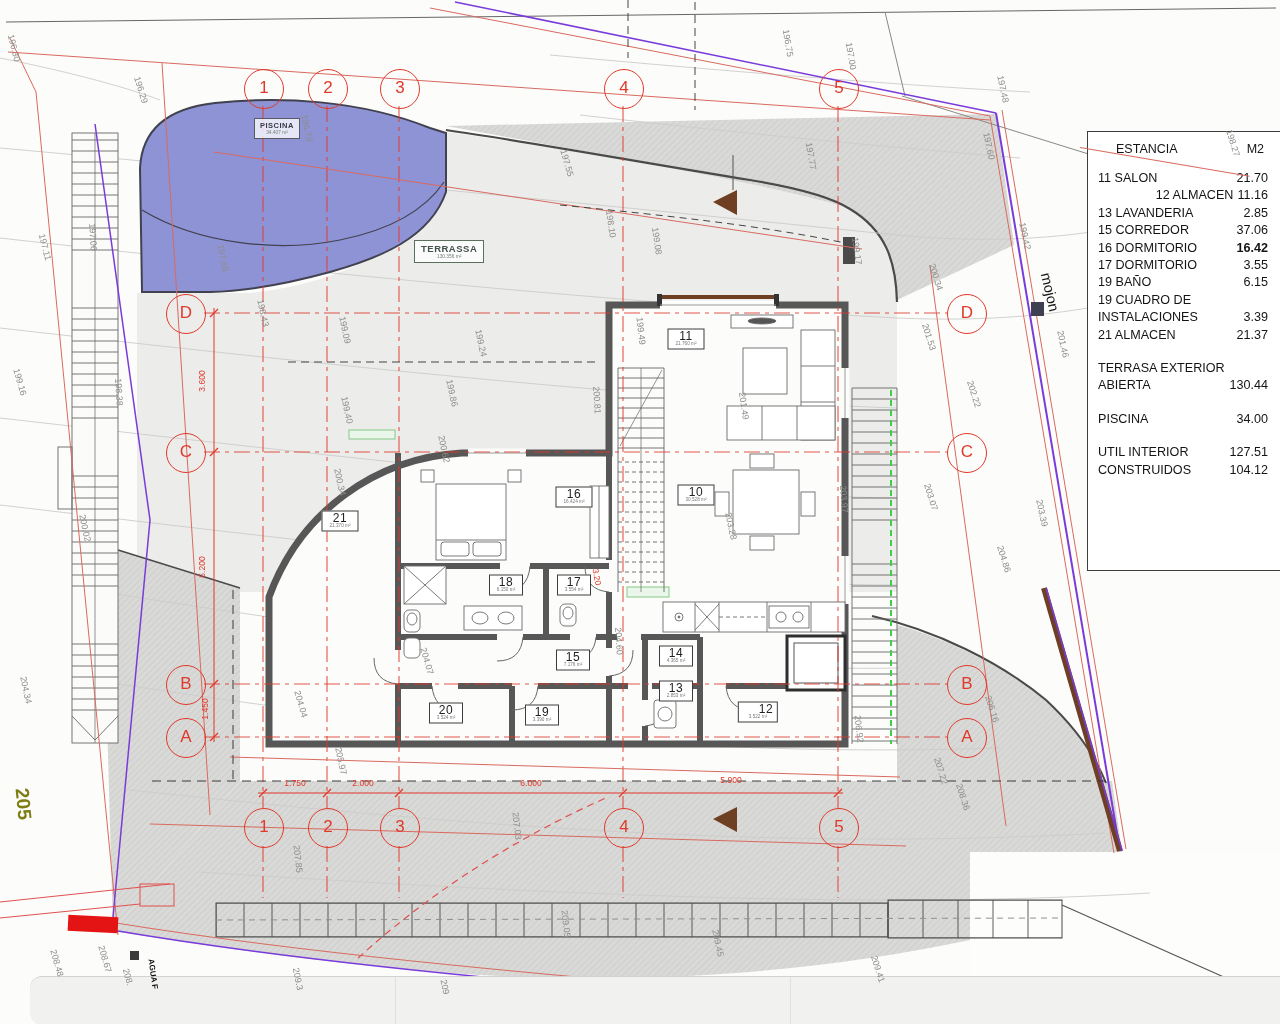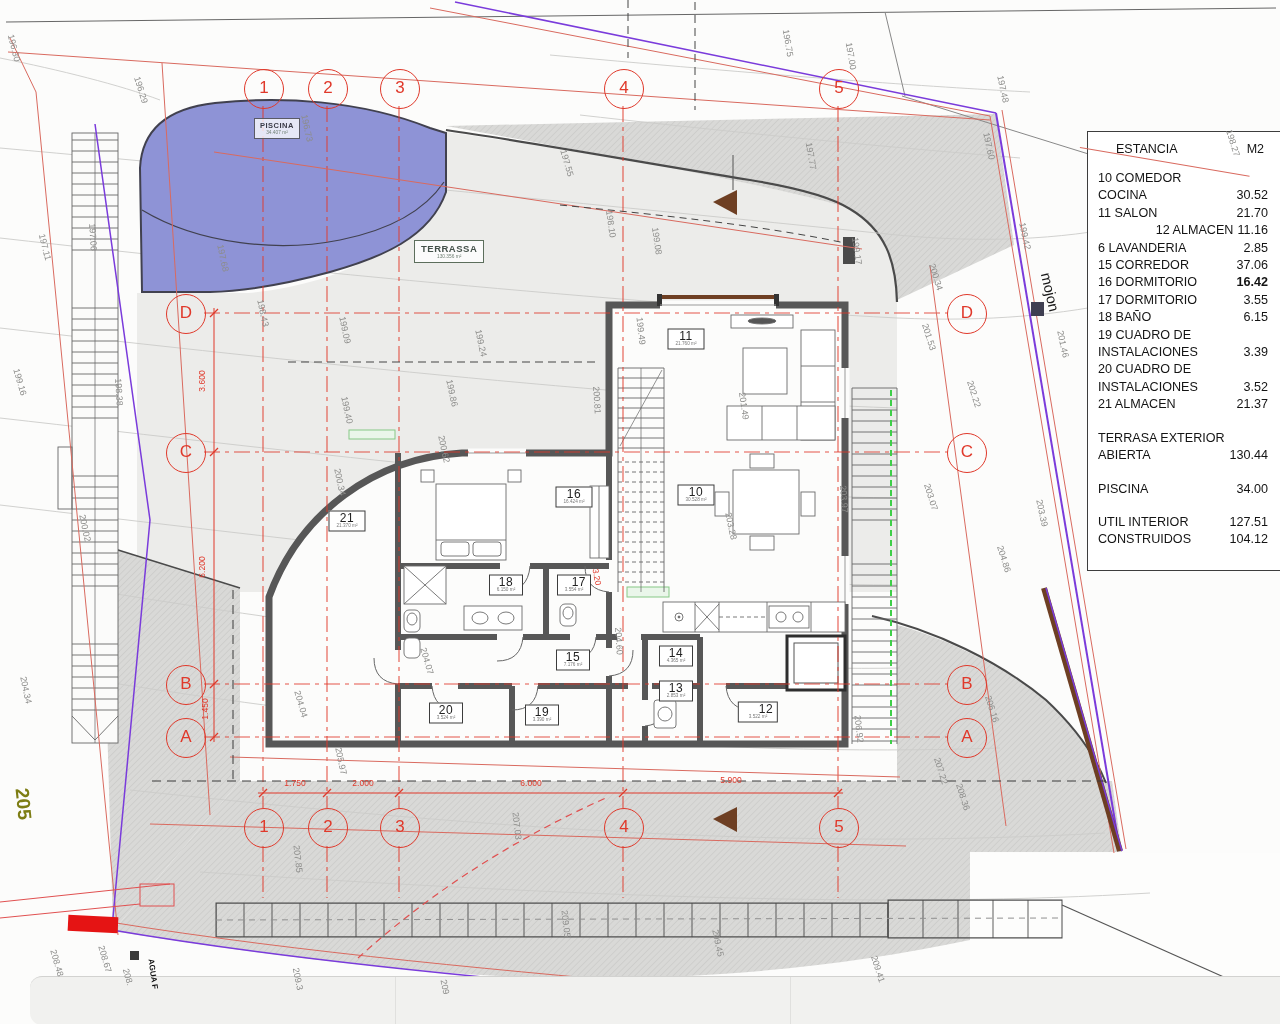--- a/index.html
+++ b/index.html
@@ -400,58 +400,50 @@
     </g>
   </svg>
 
   <div id="room-table">
     <div class="thead">
       <span>ESTANCIA</span>
       <span class="tm2">M2</span>
     </div>
     <div id="table-rows">
         <div class="trow">
-          <div class="tlabel" style="position: static;">10 COMEDOR COCINA</div>
-          <div class="tval" style="position: static;">30.52</div>
-        </div>
-        <div class="trow">
           <div class="tlabel" style="position: static;">11 SALON</div>
           <div class="tval" style="position: static;">21.70</div>
         </div>
         <div class="trow">
           <div class="tlabel" style="position: static; text-align: right;">12 ALMACEN</div>
           <div class="tval" style="position: static;">11.16</div>
         </div>
         <div class="trow">
-          <div class="tlabel" style="position: static;">6 LAVANDERIA</div>
+          <div class="tlabel" style="position: static;">13 LAVANDERIA</div>
           <div class="tval" style="position: static;">2.85</div>
         </div>
         <div class="trow">
           <div class="tlabel" style="position: static;">15 CORREDOR</div>
           <div class="tval" style="position: static;">37.06</div>
         </div>
         <div class="trow">
           <div class="tlabel" style="position: static;">16 DORMITORIO</div>
           <div class="tval" style="position: static; font-weight: bold;">16.42</div>
         </div>
         <div class="trow">
           <div class="tlabel" style="position: static;">17 DORMITORIO</div>
           <div class="tval" style="position: static;">3.55</div>
         </div>
         <div class="trow">
-          <div class="tlabel" style="position: static;">18 BAÑO</div>
+          <div class="tlabel" style="position: static;">19 BAÑO</div>
           <div class="tval" style="position: static;">6.15</div>
         </div>
         <div class="trow">
           <div class="tlabel" style="position: static;">19 CUADRO DE INSTALACIONES</div>
           <div class="tval" style="position: static;">3.39</div>
-        </div>
-        <div class="trow">
-          <div class="tlabel" style="position: static;">20 CUADRO DE INSTALACIONES</div>
-          <div class="tval" style="position: static;">3.52</div>
         </div>
         <div class="trow">
           <div class="tlabel" style="position: static;">21 ALMACEN</div>
           <div class="tval" style="position: static;">21.37</div>
         </div>
         <div class="trow" style="margin-top: 16px;">
           <div class="tlabel" style="position: static;">TERRASA EXTERIOR ABIERTA</div>
           <div class="tval" style="position: static;">130.44</div>
         </div>
         <div class="trow" style="margin-top: 16px;">
@@ -504,34 +496,34 @@
       <div class="gbubble" style="left: 166px; top: 718px;">A</div>
       <div class="gbubble" style="left: 947px; top: 718px;">A</div>
       <div class="roombox" style="left: 686px; top: 339px;">
         <div class="rnum" style="position: static;">11</div>
         <div class="rarea" style="position: static;">21.760 m²</div>
       </div>
       <div class="roombox" style="left: 696px; top: 495px;">
         <div class="rnum" style="position: static;">10</div>
         <div class="rarea" style="position: static;">30.528 m²</div>
       </div>
-      <div class="roombox" style="left: 347px; top: 521px;">
+      <div class="roombox" style="left: 340px; top: 521px;">
         <div class="rnum" style="position: static;">21</div>
         <div class="rarea" style="position: static;">21.370 m²</div>
       </div>
       <div class="roombox" style="left: 574px; top: 497px;">
         <div class="rnum" style="position: static;">16</div>
         <div class="rarea" style="position: static;">16.424 m²</div>
       </div>
       <div class="roombox" style="left: 486px; top: 585px; margin-left: 20px;">
         <div class="rnum" style="position: static;">18</div>
         <div class="rarea" style="position: static;">6.150 m²</div>
       </div>
       <div class="roombox" style="left: 574px; top: 585px;">
-        <div class="rnum" style="position: static; text-align: right;">17</div>
+        <div class="rnum" style="position: static;">17</div>
         <div class="rarea" style="position: static;">3.554 m²</div>
       </div>
       <div class="roombox" style="left: 573px; top: 660px;">
         <div class="rnum" style="position: static;">15</div>
         <div class="rarea" style="position: static;">7.176 m²</div>
       </div>
       <div class="roombox" style="left: 676px; top: 656px;">
         <div class="rnum" style="position: static;">14</div>
         <div class="rarea" style="position: static;">4.365 m²</div>
       </div>

